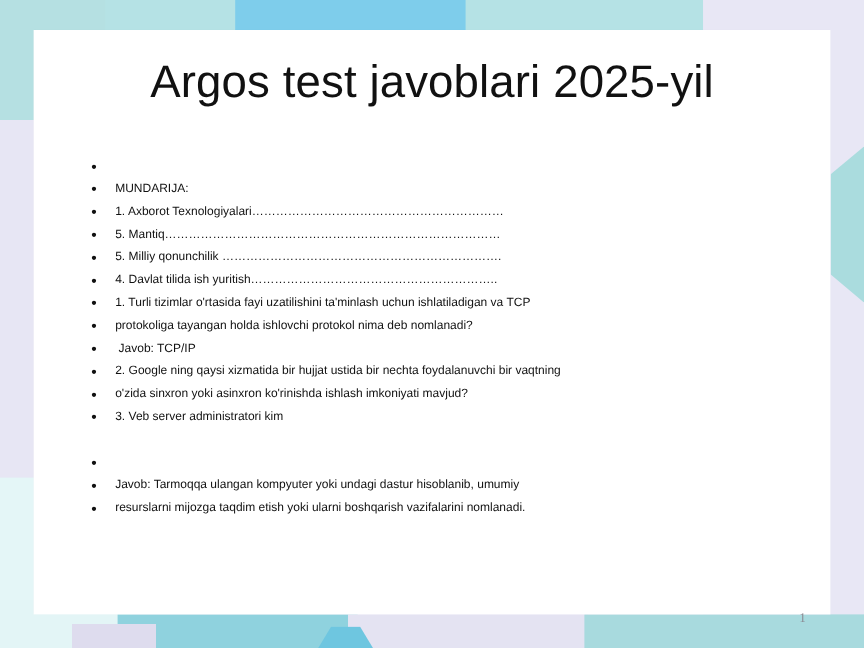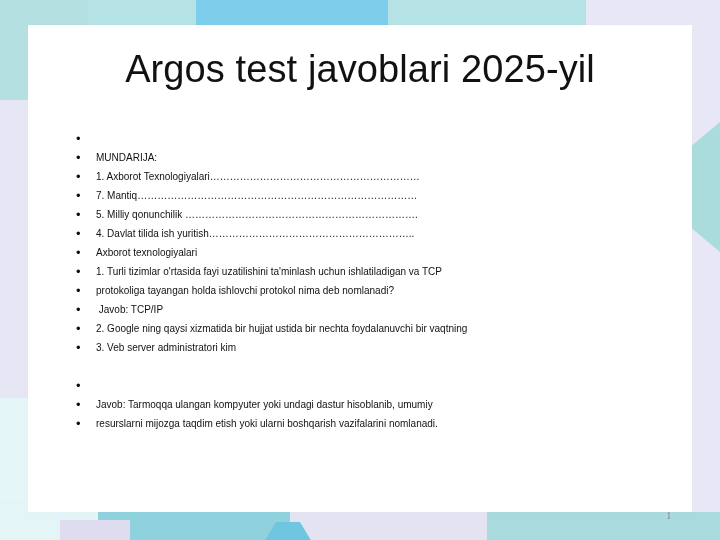--- a/index.html
+++ b/index.html
@@ -247,28 +247,28 @@
   </div>
 
   <div class="card">
 
     <div class="slide-title">Argos test javoblari 2025-yil</div>
 
     <ul class="body-list">
         <li class="b-line has-bullet"></li>
         <li class="b-line has-bullet">MUNDARIJA:</li>
         <li class="b-line has-bullet">1. Axborot Texnologiyalari………………………………………………………</li>
-        <li class="b-line has-bullet">7. Mantiq…………………………………………………………………………</li>
+        <li class="b-line has-bullet">5. Mantiq…………………………………………………………………………</li>
         <li class="b-line has-bullet">5. Milliy qonunchilik …………………………………………………………….</li>
         <li class="b-line has-bullet">4. Davlat tilida ish yuritish……………………………………………………..</li>
-        <li class="b-line has-bullet">Axborot texnologiyalari</li>
         <li class="b-line has-bullet">1. Turli tizimlar o'rtasida fayi uzatilishini ta'minlash uchun ishlatiladigan va TCP</li>
         <li class="b-line has-bullet">protokoliga tayangan holda ishlovchi protokol nima deb nomlanadi?</li>
         <li class="b-line has-bullet"> Javob: TCP/IP</li>
         <li class="b-line has-bullet">2. Google ning qaysi xizmatida bir hujjat ustida bir nechta foydalanuvchi bir vaqtning</li>
+        <li class="b-line has-bullet">o'zida sinxron yoki asinxron ko'rinishda ishlash imkoniyati mavjud?</li>
         <li class="b-line has-bullet">3. Veb server administratori kim</li>
         <li class="b-line gap"></li>
         <li class="b-line has-bullet"></li>
         <li class="b-line has-bullet">Javob: Tarmoqqa ulangan kompyuter yoki undagi dastur hisoblanib, umumiy</li>
         <li class="b-line has-bullet">resurslarni mijozga taqdim etish yoki ularni boshqarish vazifalarini nomlanadi.</li>
       </ul>
 
   </div>
 
   <div class="page-number">1</div>

